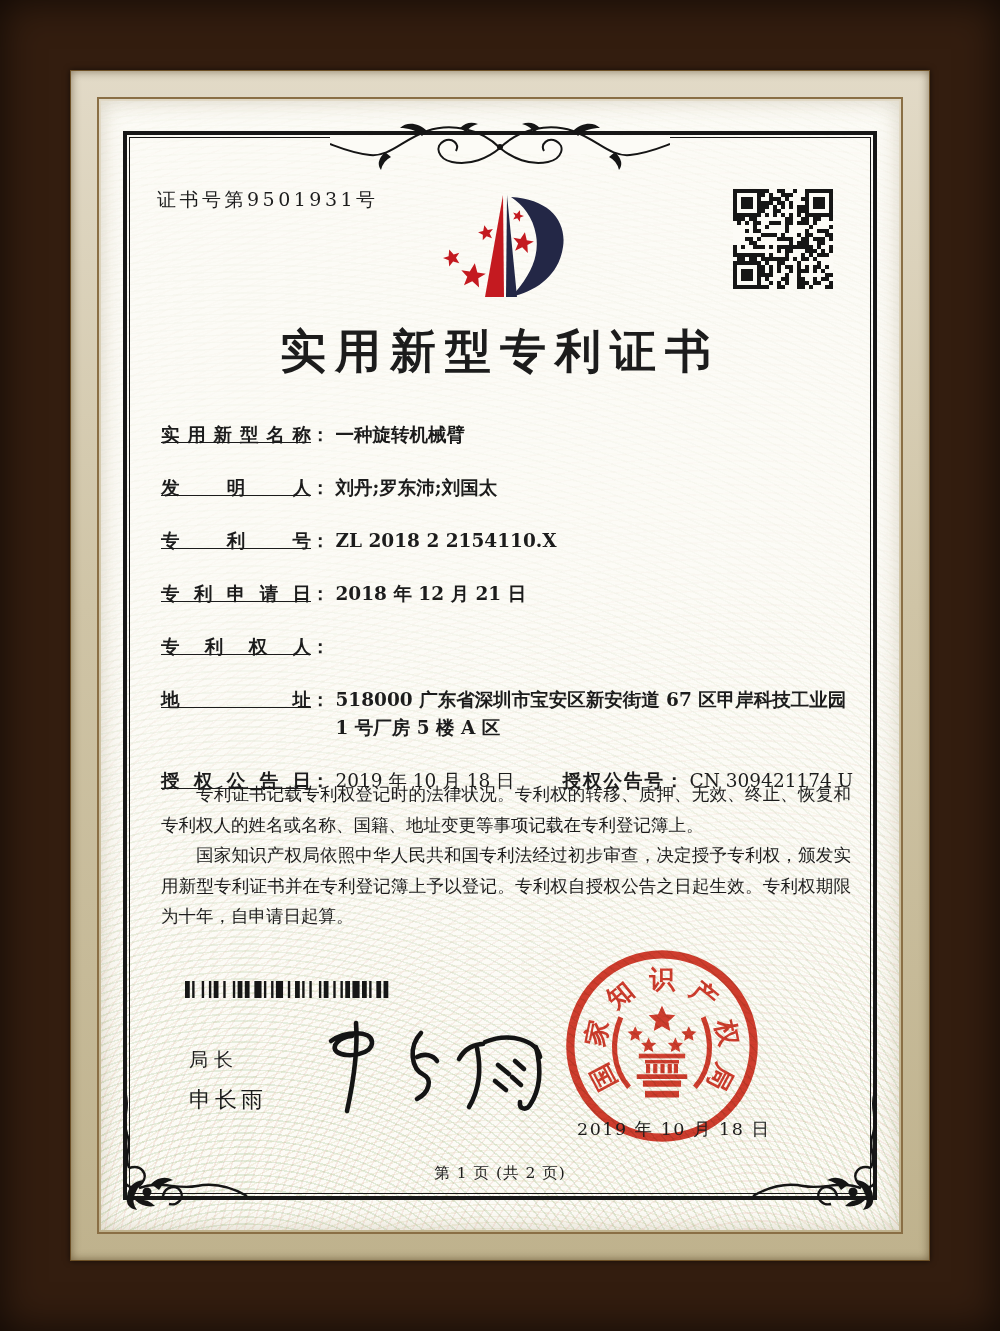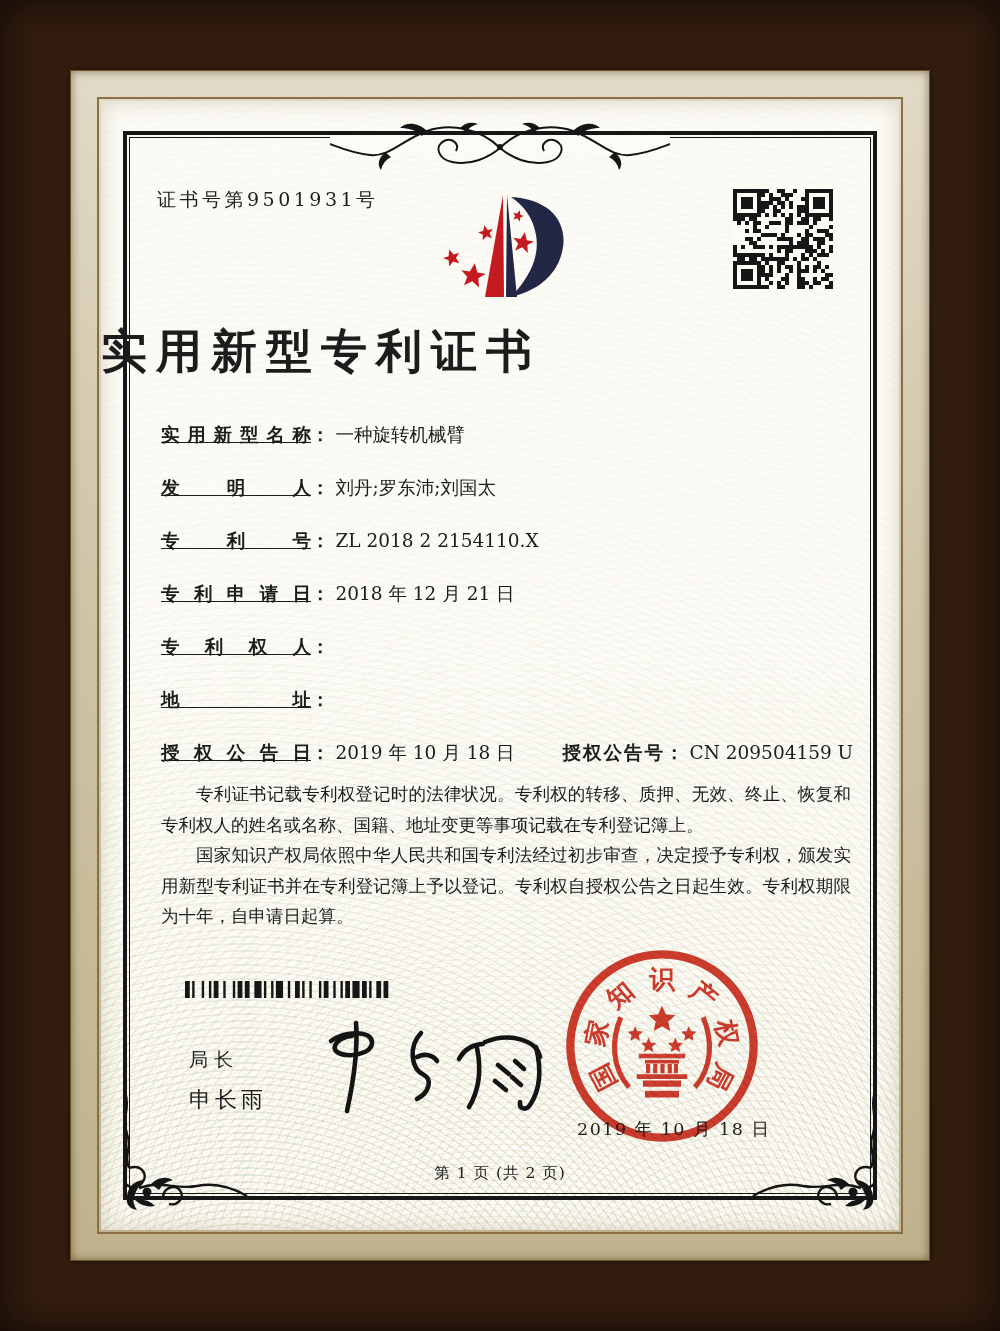--- a/index.html
+++ b/index.html
@@ -49,26 +49,26 @@
   
   .flourish{position:absolute;top:13px;left:50%;transform:translateX(-50%);width:340px;height:62px;}
   .corner-orn{position:absolute;bottom:20px;width:132px;height:118px;}
   .corner-orn.left{left:16px;}
   .corner-orn.right{right:16px;transform:scaleX(-1);}
   
   .abs{position:absolute;}
   .cert-number{left:56px;top:86px;font-size:19px;letter-spacing:3.5px;}
   .logo{left:322px;top:80px;width:172px;height:142px;}
   .qr{left:632px;top:88px;width:100px;height:100px;}
-  .title{left:0;right:0;top:220px;text-align:left;font-size:46px;font-weight:bold;letter-spacing:9px;}
+  .title{left:0;right:0;top:220px;text-align:center;font-size:46px;font-weight:bold;letter-spacing:9px;}
   .fields{left:60px;width:694px;top:320px;font-size:18.5px;line-height:28px;}
   .frow{display:flex;margin-bottom:25px;align-items:flex-start;}
   .flabel{display:inline-block;width:150px;text-align:justify;text-align-last:justify;flex:0 0 auto;font-weight:600;text-decoration:underline;}
   .fcolon{flex:0 0 auto;font-weight:600;margin-right:6px;}
-  .fvalue{flex:1 1 auto;}
+  .fvalue{flex:1 1 auto;font-weight:bold;}
   .grant-row{display:flex;align-items:flex-start;}
   .grant-right{margin-left:48px;display:flex;}
   .grant-right .flabel2{font-weight:600;letter-spacing:2px;}
   .paras{left:60px;width:690px;top:678px;font-size:17.5px;line-height:30.5px;text-align:justify;}
   .paras p{margin:0;text-indent:2em;}
   .barcode{left:84px;top:880px;width:212px;height:17px;}
   .signer-title{left:88px;top:946px;font-size:19px;letter-spacing:6px;text-align:right;}
   .signer-name{left:88px;top:984px;font-size:22px;letter-spacing:4px;}
   .signature{left:198px;top:916px;width:262px;height:102px;}
   .seal{left:458px;top:842px;width:206px;height:206px;mix-blend-mode:multiply;opacity:.95;}
@@ -182,29 +182,30 @@
             <span class="fcolon">：</span>
           <span class="fvalue">2018 年 12 月 21 日</span>
         </div>
         <div class="frow">
           <span class="flabel">专利权人</span>
             <span class="fcolon">：</span>
         </div>
         <div class="frow">
           <span class="flabel">地址</span>
             <span class="fcolon">：</span>
+          <span class="fvalue">518000 广东省深圳市宝安区新安街道 67 区甲岸科技工业园 1 号厂房 5 楼 A 区</span>
         </div>
         <div class="grant-row">
           <span class="flabel">授权公告日</span>
             <span class="fcolon">：</span>
           <span>2019 年 10 月 18 日</span>
           <span class="grant-right">
             <span class="flabel2">授权公告号</span>
               <span class="fcolon">：</span>
-            <span>CN 209504159 U</span>
+            <span>CN 309421174 U</span>
           </span>
         </div>
       </div>
 
       <div class="abs paras">
         <p>专利证书记载专利权登记时的法律状况。专利权的转移、质押、无效、终止、恢复和专利权人的姓名或名称、国籍、地址变更等事项记载在专利登记簿上。</p>
         <p>国家知识产权局依照中华人民共和国专利法经过初步审查，决定授予专利权，颁发实用新型专利证书并在专利登记簿上予以登记。专利权自授权公告之日起生效。专利权期限为十年，自申请日起算。</p>
       </div>
 
       <svg class="abs barcode" viewBox="0 0 195 17" preserveAspectRatio="none">

